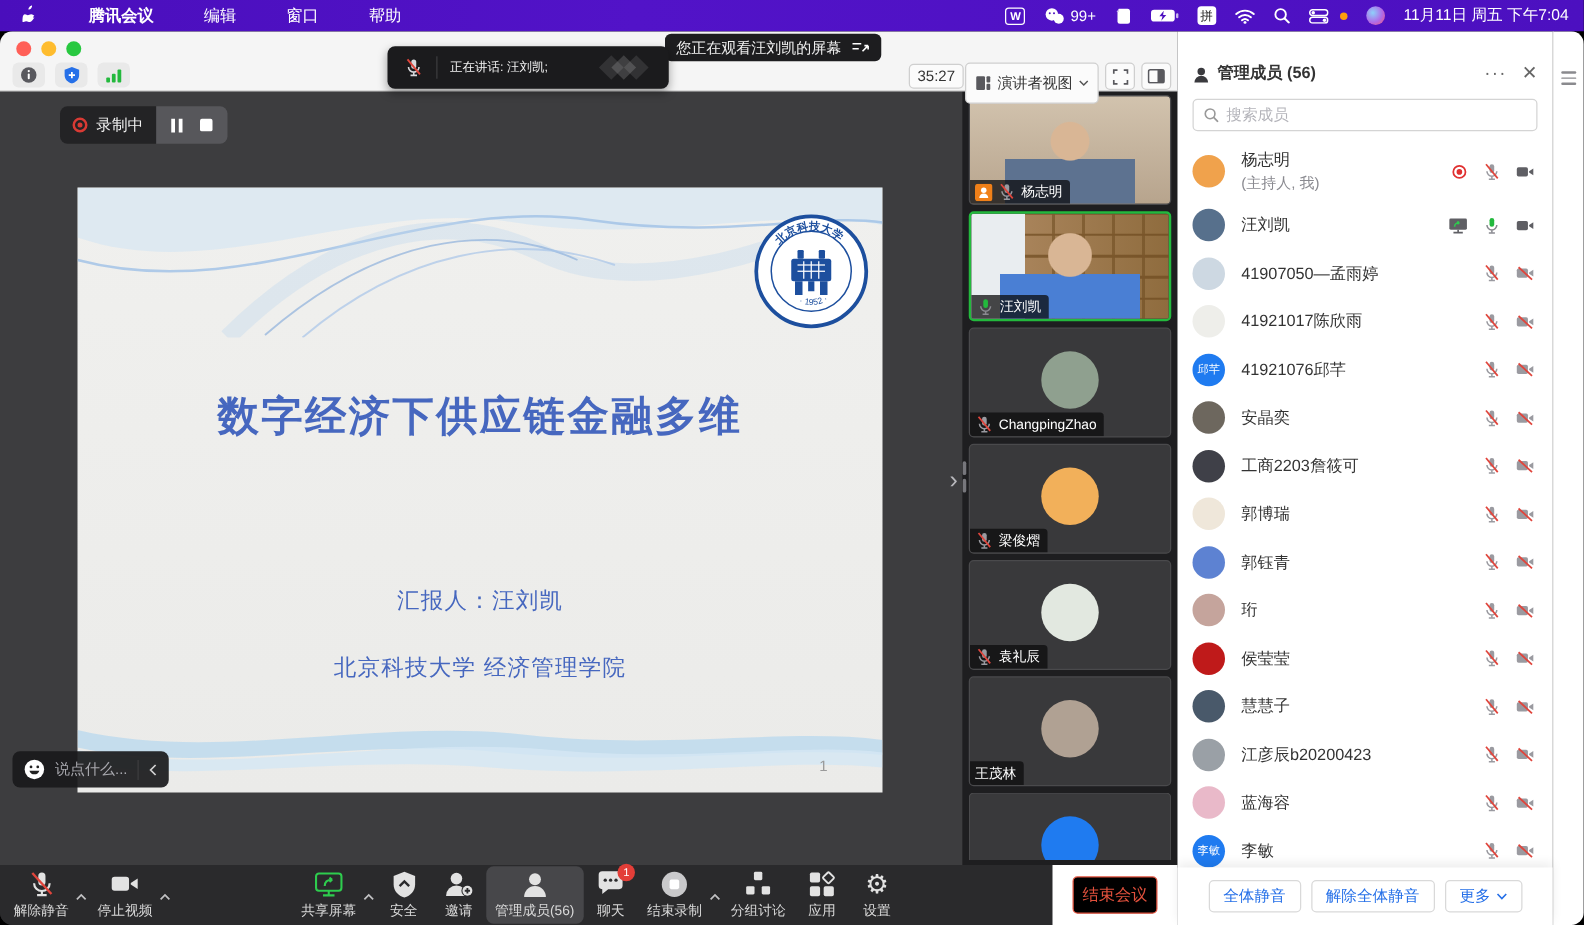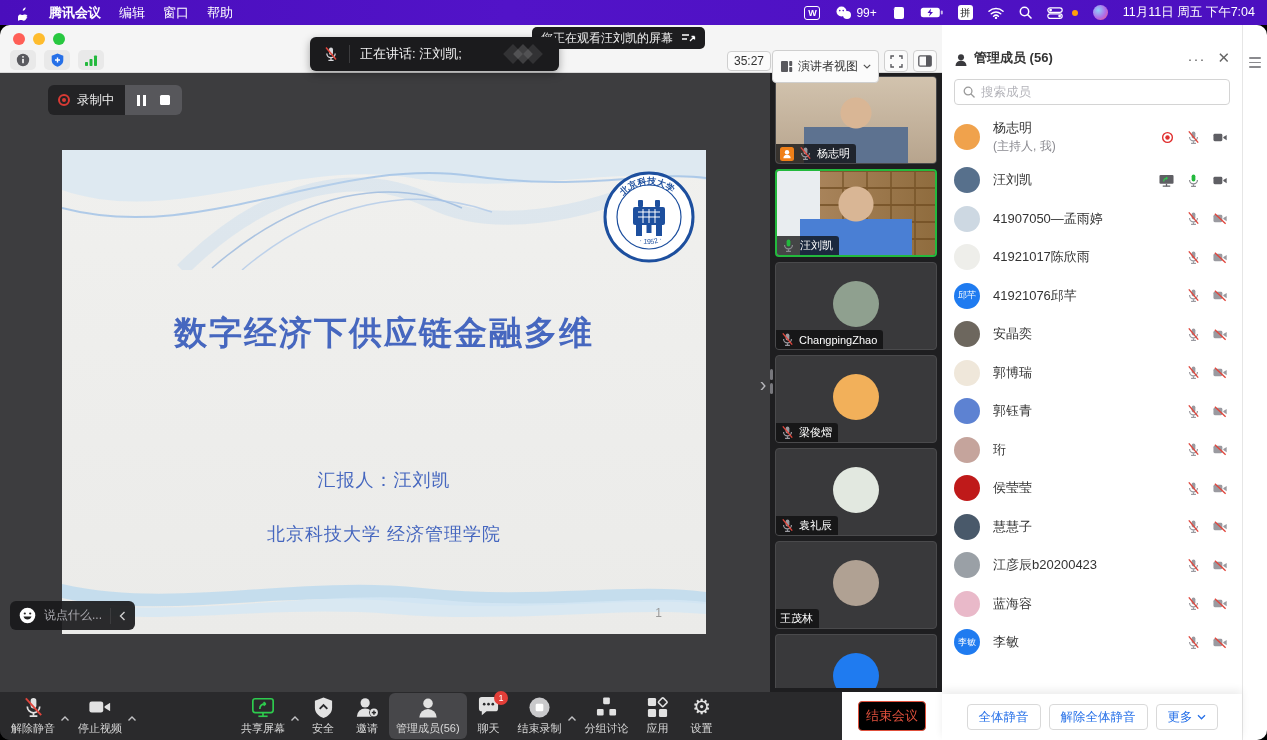--- a/index.html
+++ b/index.html
@@ -3,21 +3,21 @@
 <meta charset="utf-8">
 <style>
   * { margin:0; padding:0; box-sizing:border-box; }
   html,body { width:1267px; height:740px; overflow:hidden; background:#000;
     font-family:"Liberation Sans","DejaVu Sans",sans-serif; -webkit-font-smoothing:antialiased; }
 
   
   .menubar { position:absolute; left:0; top:0; width:1267px; height:25px;
     background:linear-gradient(90deg,#4a0ebc,#5213c8 40%,#4c10c0);
     display:flex; align-items:center; color:#fff; font-size:13px; z-index:40; }
-  .mb-left { display:flex; align-items:flex-end; gap:18px; padding-left:18px; }
+  .mb-left { display:flex; align-items:flex-start; gap:40px; padding-left:18px; }
   .apple { width:13px; height:15px; display:inline-block; }
   .menu-item { color:#fff; }
   .menu-item.app { font-weight:700; }
   .mb-right { margin-left:auto; display:flex; align-items:center; gap:15px; padding-right:12px; font-size:12px; }
   .st-ic { display:inline-flex; align-items:center; gap:4px; }
   .wps-box { width:16px; height:14px; border:1.5px solid #fff; border-radius:3px; color:#fff;
     font-size:9px; font-weight:700; display:flex; align-items:center; justify-content:center; }
   .pinyin-box { width:15px; height:15px; background:#fff; border-radius:3px; color:#222;
     font-size:10px; display:flex; align-items:center; justify-content:center; }
   .orange-dot { width:6px; height:6px; border-radius:50%; background:#ff9f0a; margin-left:-6px; }
@@ -35,21 +35,21 @@
   .traffic { position:absolute; left:13px; top:8px; display:flex; gap:8px; }
   .tl-dot { width:12px; height:12px; border-radius:50%; }
   .tb-btnrow { position:absolute; left:10px; top:25px; display:flex; gap:8px; }
   .sq-btn { width:26px; height:20px; border-radius:5px; background:#e9e9e9;
     display:flex; align-items:center; justify-content:center; }
   .banner-pill { position:absolute; left:532px; top:2px; height:22px; background:#1d1d1f;
     border-radius:5px; display:flex; align-items:center; gap:8px; padding:0 9px;
     color:#f0f0f0; font-size:12px; }
   .speak-tip { position:absolute; left:310px; top:12px; height:34px; background:#1b1b1d;
     border-radius:6px; display:flex; align-items:center; padding:0 13px; gap:10px;
-    color:#f2f2f2; font-size:13px; box-shadow:0 3px 8px rgba(0,0,0,.35); z-index:50; }
+    color:#f2f2f2; font-size:10px; box-shadow:0 3px 8px rgba(0,0,0,.35); z-index:50; }
   .speak-div { width:1px; height:18px; background:#3c3c3e; }
   .wm { margin-left:28px; width:46px; height:22px; position:relative; }
   .wm i { position:absolute; width:14px; height:14px; background:#fff; opacity:.10; transform:rotate(45deg); top:4px; }
   .wm i:nth-child(1){ left:6px; } .wm i:nth-child(2){ left:16px; opacity:.16; } .wm i:nth-child(3){ left:26px; opacity:.10; }
   .timer-box { position:absolute; left:727px; top:26px; height:20px; border:1px solid #cfcfcf;
     background:#fbfbfb; border-radius:4px; padding:0 6px; font-size:12px; color:#333;
     display:flex; align-items:center; }
   .view-dd { position:absolute; left:772px; top:25px; height:33px; border:1px solid #cfcfcf;
     background:#fbfbfb; border-radius:4px; padding:0 7px; display:flex; align-items:center; gap:5px;
     font-size:12px; color:#333; }
@@ -836,20 +836,43 @@
               <line x1="3" y1="1.5" x2="13" y2="13.5" stroke="#e0453c" stroke-width="1.5"></line>
             </svg>
             <svg width="16" height="15" viewBox="0 0 17 16">
               <rect x="1.5" y="4" width="9.5" height="8" rx="1.5" fill="#9a9aa0"></rect>
               <path d="M12,7.4 L15.6,5.2 V10.8 L12,8.6 Z" fill="#9a9aa0"></path>
               <line x1="3" y1="3" x2="14.5" y2="13.5" stroke="#e0453c" stroke-width="1.5"></line>
             </svg>
           </div>
   </div>
         <div class="m-row">
+    <div class="m-avatar" style="background: rgb(63, 64, 72);">
+            <span class="av-t"></span>
+          </div>
+    <div class="m-names">
+      <div class="m-name">工商2203詹筱可</div>
+
+    </div>
+    <div class="m-icons">
+            <svg width="15" height="15" viewBox="0 0 16 16">
+              <rect x="6" y="1.5" width="4" height="7.5" rx="2" fill="#9a9aa0"></rect>
+              <path d="M3.8,7.5 a4.2,4.2 0 0 0 8.4,0" fill="none" stroke="#9a9aa0" stroke-width="1.3"></path>
+              <line x1="8" y1="12" x2="8" y2="14" stroke="#9a9aa0" stroke-width="1.3"></line>
+              <line x1="5.4" y1="14.3" x2="10.6" y2="14.3" stroke="#9a9aa0" stroke-width="1.3"></line>
+              <line x1="3" y1="1.5" x2="13" y2="13.5" stroke="#e0453c" stroke-width="1.5"></line>
+            </svg>
+            <svg width="16" height="15" viewBox="0 0 17 16">
+              <rect x="1.5" y="4" width="9.5" height="8" rx="1.5" fill="#9a9aa0"></rect>
+              <path d="M12,7.4 L15.6,5.2 V10.8 L12,8.6 Z" fill="#9a9aa0"></path>
+              <line x1="3" y1="3" x2="14.5" y2="13.5" stroke="#e0453c" stroke-width="1.5"></line>
+            </svg>
+          </div>
+  </div>
+        <div class="m-row">
     <div class="m-avatar" style="background: rgb(239, 231, 218);">
             <span class="av-t"></span>
           </div>
     <div class="m-names">
       <div class="m-name">郭博瑞</div>
 
     </div>
     <div class="m-icons">
             <svg width="15" height="15" viewBox="0 0 16 16">
               <rect x="6" y="1.5" width="4" height="7.5" rx="2" fill="#9a9aa0"></rect>

